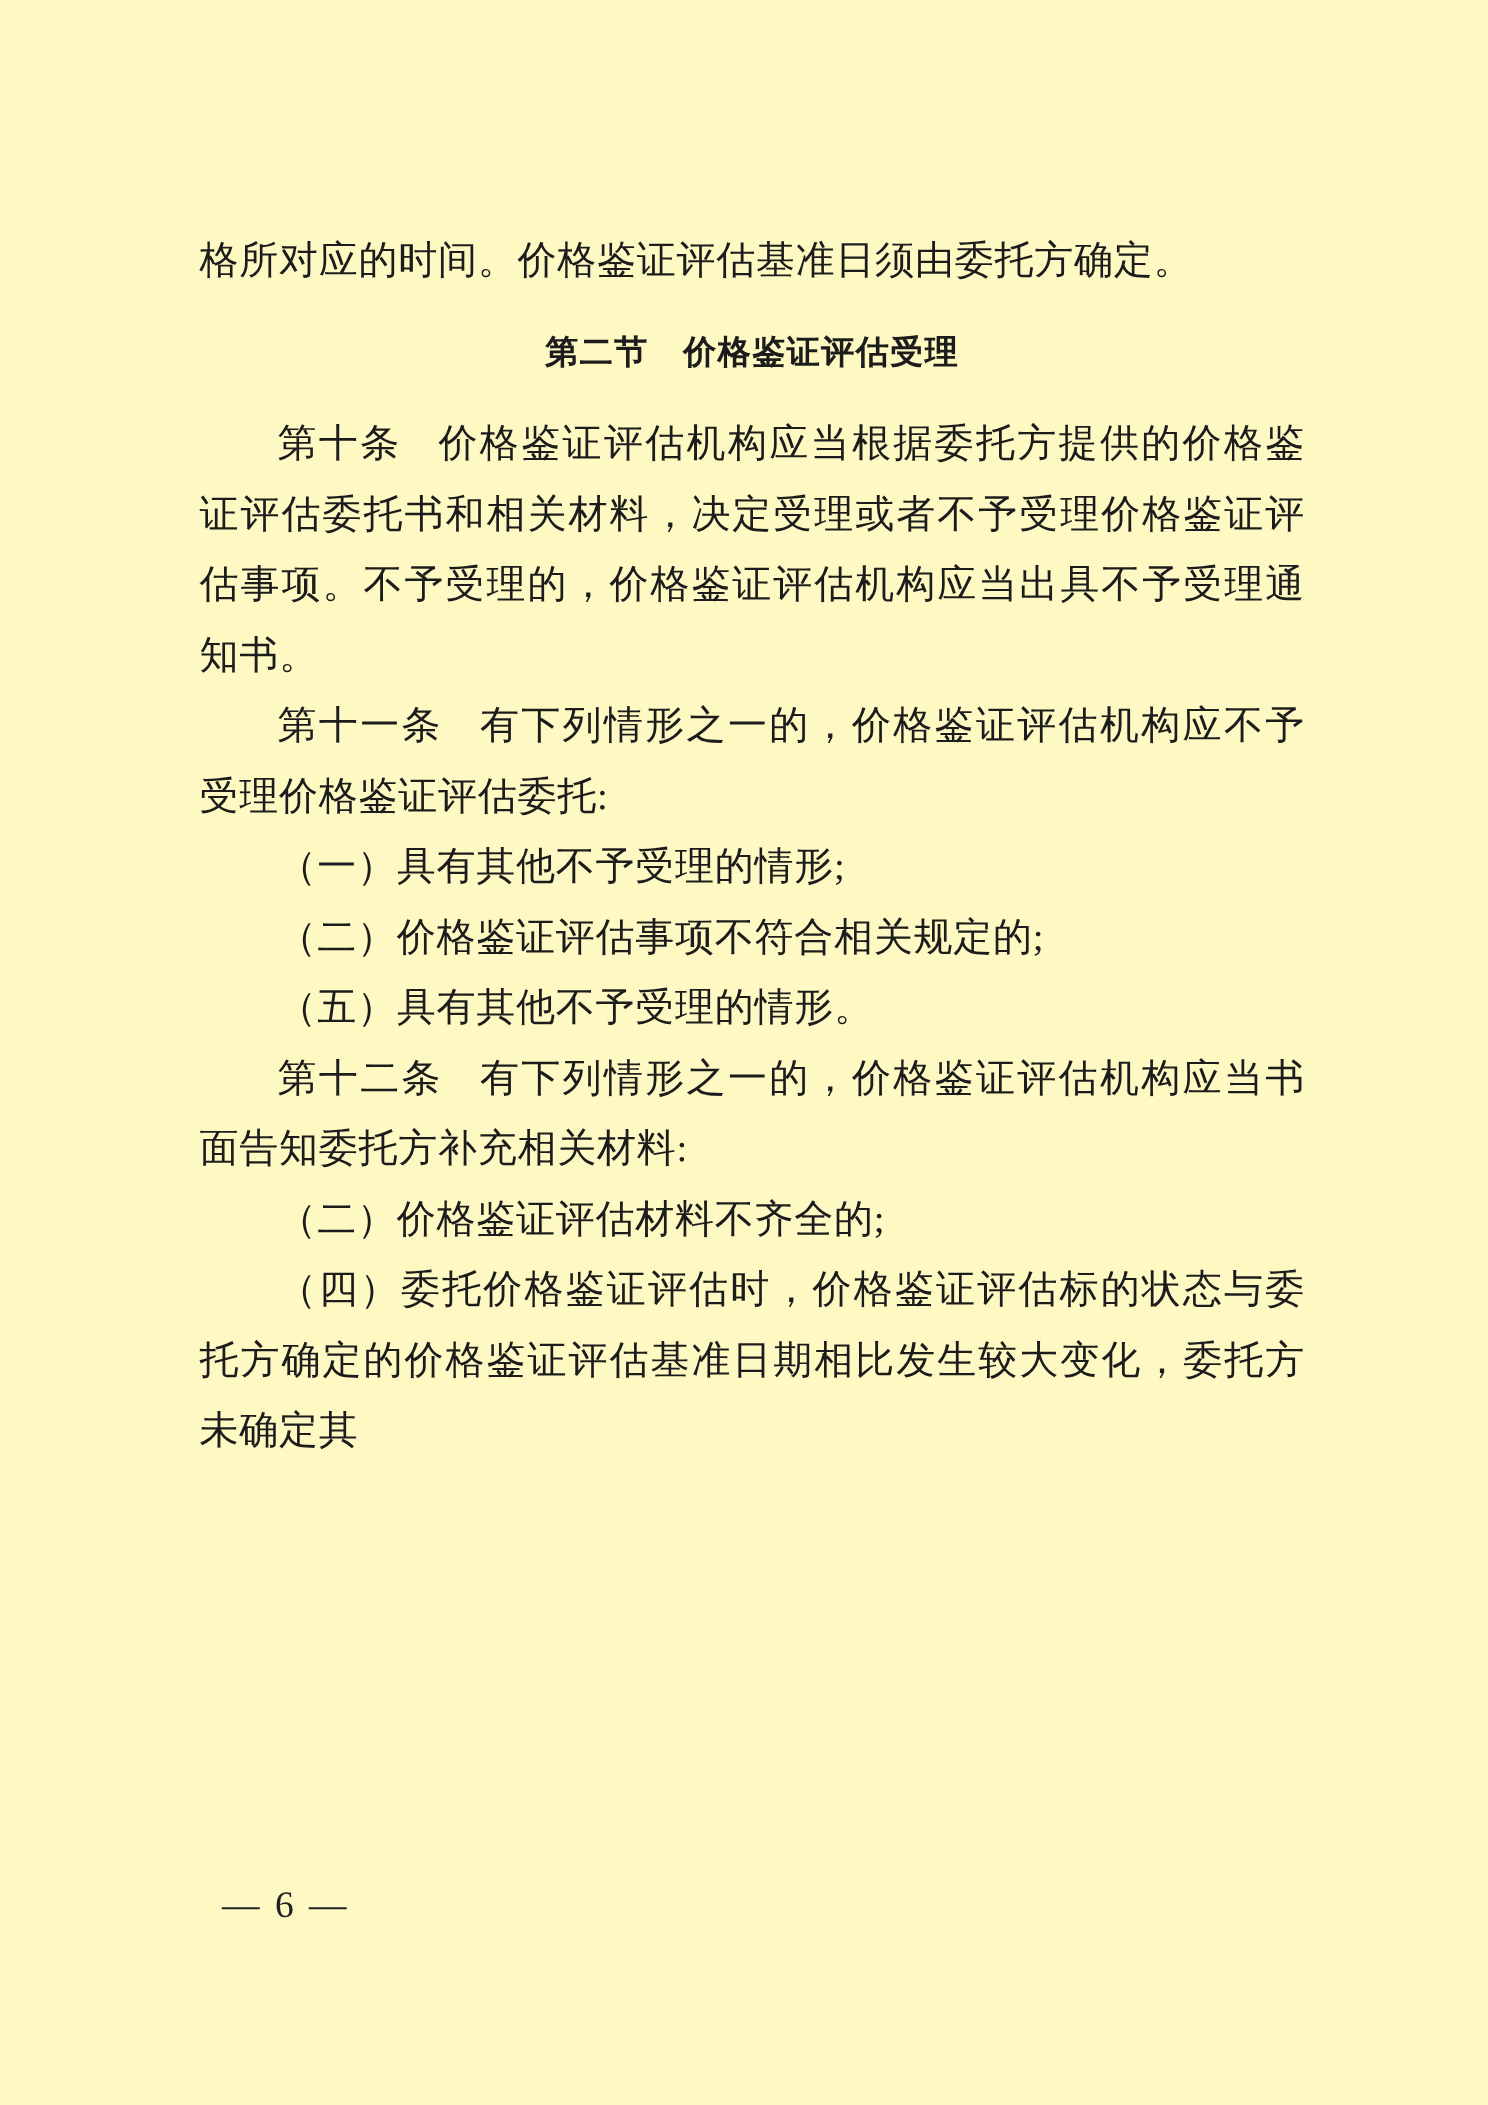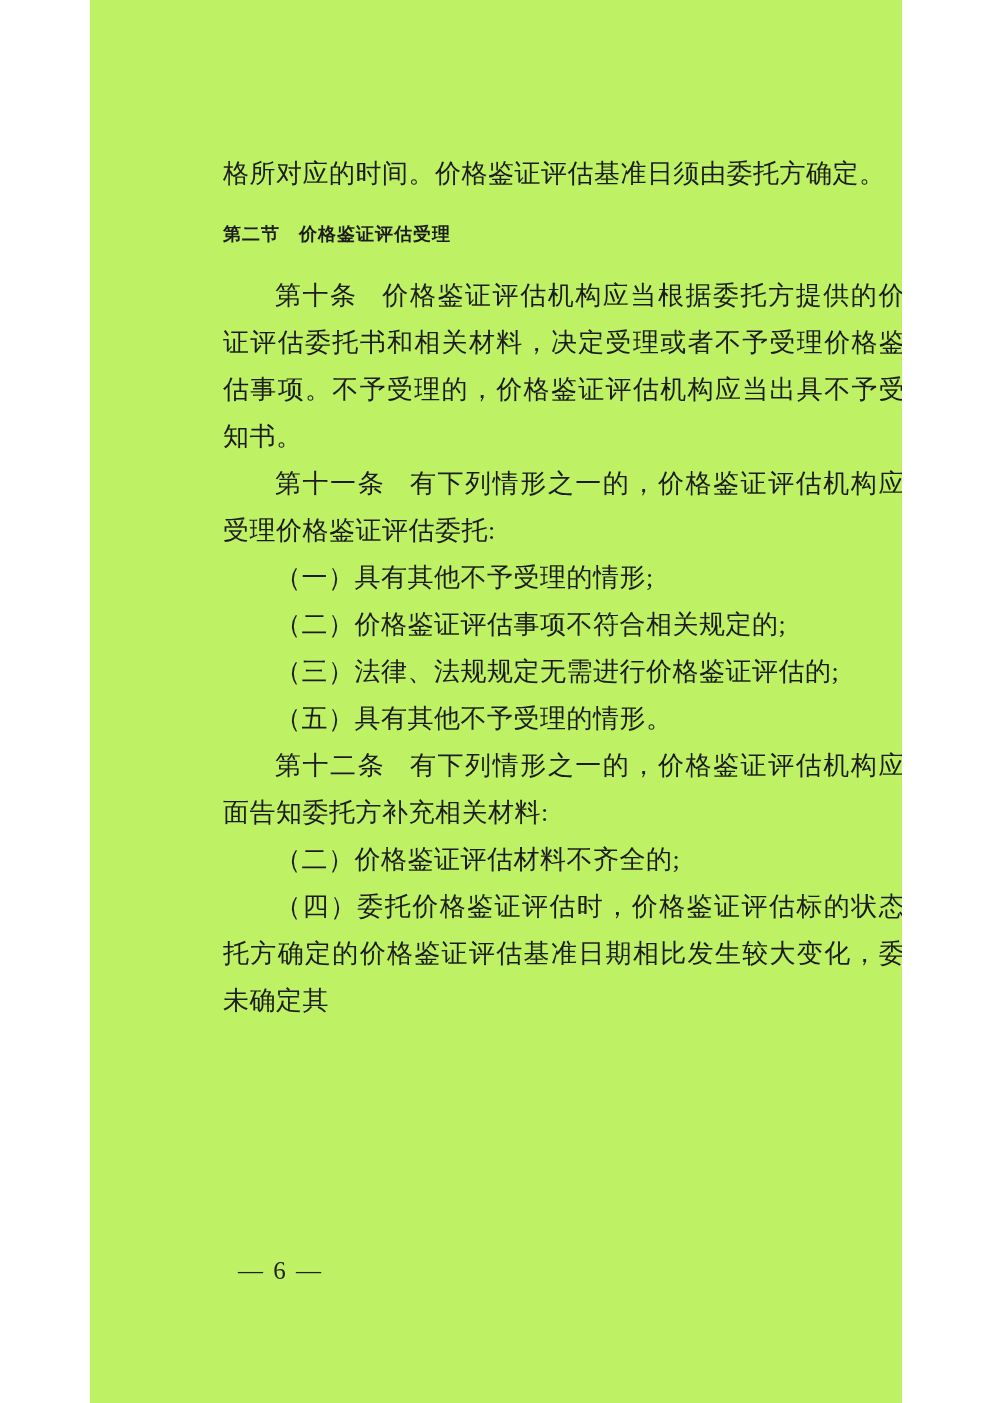--- a/index.html
+++ b/index.html
@@ -2,24 +2,24 @@
 <html><head>
 <meta charset="utf-8">
 <style>
   html, body {
     margin: 0;
     padding: 0;
     background: #ffffff;
   }
   .page {
     position: relative;
-    width: 812px;
+    width: 992px;
     height: 1403px;
     margin: 0 auto;
-    background: #bef264;
+    background: #fef9c3;
     overflow: hidden;
     font-family: "Liberation Serif", "DejaVu Serif", serif;
     color: #1c1c1c;
   }
   .content {
     position: absolute;
     left: 133px;
     top: 150px;
     width: 737px;
   }
@@ -36,24 +36,24 @@
     text-indent: 0;
   }
   .lead {
     font-weight: normal;
   }
   .lead:not(:empty) {
     margin-right: 0.95em;
   }
   .section-heading {
     margin: 14px 0 14px 0;
-    font-size: 18px;
+    font-size: 22px;
     line-height: 47px;
     font-weight: bold;
-    text-align: left;
+    text-align: center;
     letter-spacing: 1px;
   }
   .footer {
     position: absolute;
     left: 148px;
     top: 1256px;
     font-size: 25px;
     line-height: 30px;
     letter-spacing: 2px;
     color: #222;
@@ -70,21 +70,20 @@
     <h2 class="section-heading">第二节　价格鉴证评估受理</h2>
 
     <p class="para"><span class="lead">第十条</span><span>价格鉴证评估机构应当根据委托方提供的价格鉴证评估委托书和相关材料，决定受理或者不予受理价格鉴证评估事项。不予受理的，价格鉴证评估机构应当出具不予受理通知书。</span></p>
 
     <p class="para"><span class="lead">第十一条</span><span>有下列情形之一的，价格鉴证评估机构应不予受理价格鉴证评估委托:</span></p>
 
     <p class="para"><span class="lead"></span><span>（一）具有其他不予受理的情形;</span></p>
 
     <p class="para"><span class="lead"></span><span>（二）价格鉴证评估事项不符合相关规定的;</span></p>
 
-    <p class="para"><span class="lead"></span><span>（三）法律、法规规定无需进行价格鉴证评估的;</span></p>
 
 
     <p class="para"><span class="lead"></span><span>（五）具有其他不予受理的情形。</span></p>
 
     <p class="para"><span class="lead">第十二条</span><span>有下列情形之一的，价格鉴证评估机构应当书面告知委托方补充相关材料:</span></p>
 
 
     <p class="para"><span class="lead"></span><span>（二）价格鉴证评估材料不齐全的;</span></p>
 
 

